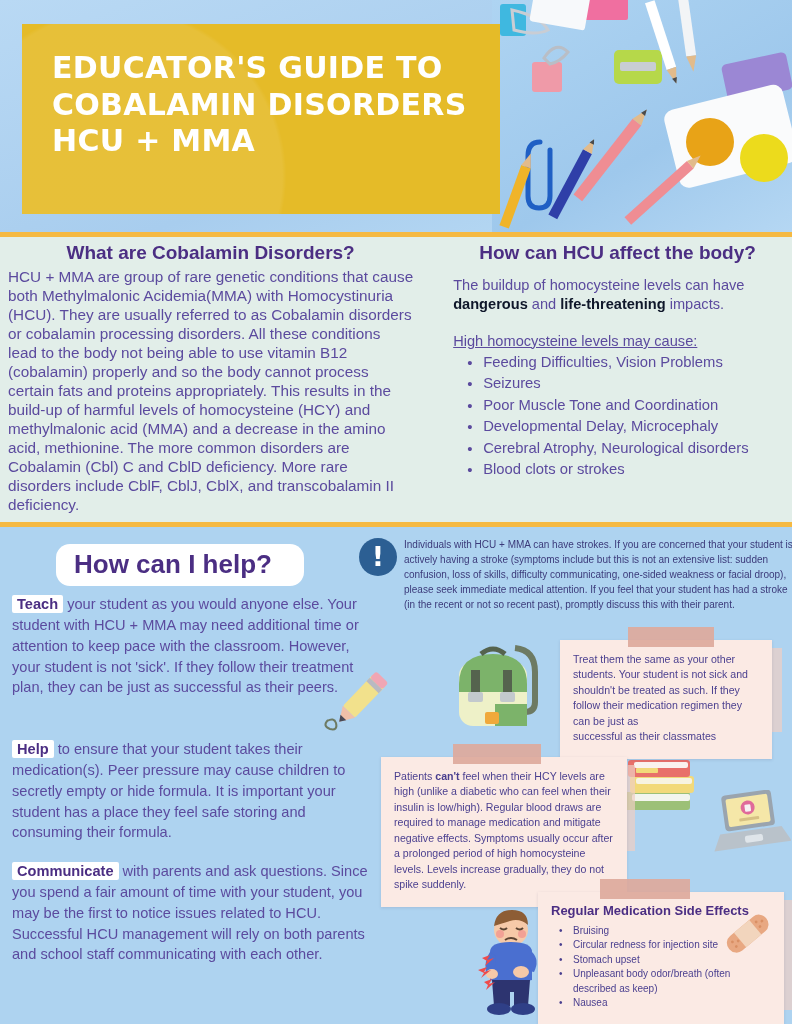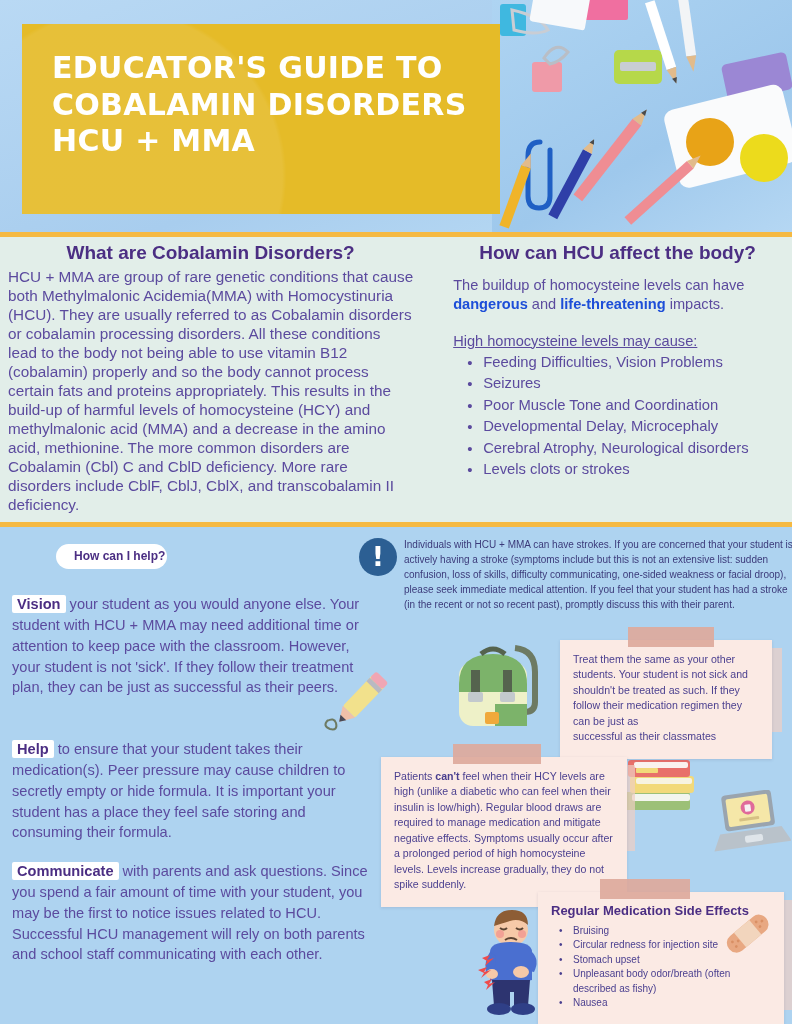--- a/index.html
+++ b/index.html
@@ -58,21 +58,21 @@
   .mid-right { width: 360px; padding: 5px 10px 0 14px; }
   .sec-title {
     color: #4b2e83; font-weight: 700; font-size: 19px;
     text-align: center; margin-bottom: 3px;
   }
   .sec-title.right { font-size: 19px; margin-bottom: 12px; }
   .body-text {
     color: #5b4a9e; font-size: 15.3px; line-height: 1.245;
   }
   .body-text.right { font-size: 14.6px; line-height: 1.33; }
-  .body-text b { font-weight: 700; color: #1d4ed8; margin-top: 19px; }
+  .body-text b { font-weight: 700; color: #0f172a; margin-top: 19px; }
   .cause-head {
     color: #5b4a9e; font-size: 14.6px; text-decoration: underline;
     margin-top: 18px; margin-bottom: 3px; display: block;
   }
   ul.causes { list-style: none; margin-left: 14px; }
   ul.causes li {
     color: #5b4a9e; font-size: 14.8px; line-height: 1.45;
     position: relative; padding-left: 16px;
   }
   ul.causes li::before {
@@ -81,22 +81,22 @@
 
   
   .bottom {
     position: absolute; left: 0; top: 527px; width: 792px; height: 497px;
     background: #aed3f0;
   }
 
   .help-pill {
     position: absolute; left: 56px; top: 17px;
     background: #ffffff; border-radius: 14px;
-    padding: 5px 2px 6px 18px;
-    color: #4b2e83; font-size: 12px; font-weight: 700;
+    padding: 5px 32px 6px 18px;
+    color: #4b2e83; font-size: 26px; font-weight: 700;
   }
 
   .help-para {
     position: absolute; left: 12px;
     width: 356px; color: #5b4a9e;
     font-size: 14.6px; line-height: 1.43;
   }
   .p-teach { top: 67px; }
   .p-help  { top: 212px; }
   .p-comm  { top: 334px; }
@@ -244,33 +244,33 @@
       <div class="body-text right">
         <span>The buildup of homocysteine levels can have </span><b>dangerous</b><span> and </span><b>life-threatening</b><span> impacts.</span>
       </div>
       <span class="cause-head">High homocysteine levels may cause: </span>
       <ul class="causes">
         <li>Feeding Difficulties, Vision Problems</li>
         <li>Seizures</li>
         <li>Poor Muscle Tone and Coordination</li>
         <li>Developmental Delay, Microcephaly</li>
         <li>Cerebral Atrophy, Neurological disorders</li>
-        <li>Levels clots or strokes</li>
+        <li>Blood clots or strokes</li>
       </ul>
     </div>
   </div>
 
   <div class="divider div-bottom"></div>
 
   <div class="bottom">
 
     <div class="help-pill">How can I help?</div>
 
     <div class="help-para p-teach">
-      <span class="kw">Vision</span><span> your student as you would anyone else. Your student with HCU + MMA may need additional time or attention to keep pace with the classroom. However, your student is not 'sick'. If they follow their treatment plan, they can be just as successful as their peers.</span>
+      <span class="kw">Teach</span><span> your student as you would anyone else. Your student with HCU + MMA may need additional time or attention to keep pace with the classroom. However, your student is not 'sick'. If they follow their treatment plan, they can be just as successful as their peers.</span>
     </div>
 
     <div class="help-para p-help">
       <span class="kw">Help</span><span> to ensure that your student takes their medication(s). Peer pressure may cause children to secretly empty or hide formula. It is important your student has a place they feel safe storing and consuming their formula.</span>
     </div>
 
     <div class="help-para p-comm">
       <span class="kw">Communicate</span><span> with parents and ask questions. Since you spend a fair amount of time with your student, you may be the first to notice issues related to HCU. Successful HCU management will rely on both parents and school staff communicating with each other.</span>
     </div>
   </div>
@@ -366,21 +366,21 @@
   </div>
 
   <div class="paper-shadow" style="left:546px;top:900px;width:248px;height:110px"></div>
   <div class="note note-side">
     <div class="tape"></div>
     <h3>Regular Medication Side Effects</h3>
     <ul>
       <li>Bruising</li>
       <li>Circular redness for injection site</li>
       <li>Stomach upset</li>
-      <li><span>Unpleasant body odor/breath (often</span><span class="cont">described as fishy)</span></li>
+      <li><span>Unpleasant body odor/breath (often</span><span class="cont">described as keep)</span></li>
       <li>Nausea</li>
     </ul>
     <svg style="position:absolute;right:10px;top:16px" width="52" height="52">
       <g transform="rotate(-40 26 26)">
         <rect x="2" y="16" width="48" height="19" rx="9" fill="#e8a882"></rect>
         <rect x="16" y="16" width="20" height="19" fill="#f2d5bd"></rect>
         <g fill="#d98f64">
           <circle cx="9" cy="22" r="1.4"></circle>
             <circle cx="9" cy="28" r="1.4"></circle>
           <circle cx="14" cy="25" r="1.4"></circle>

